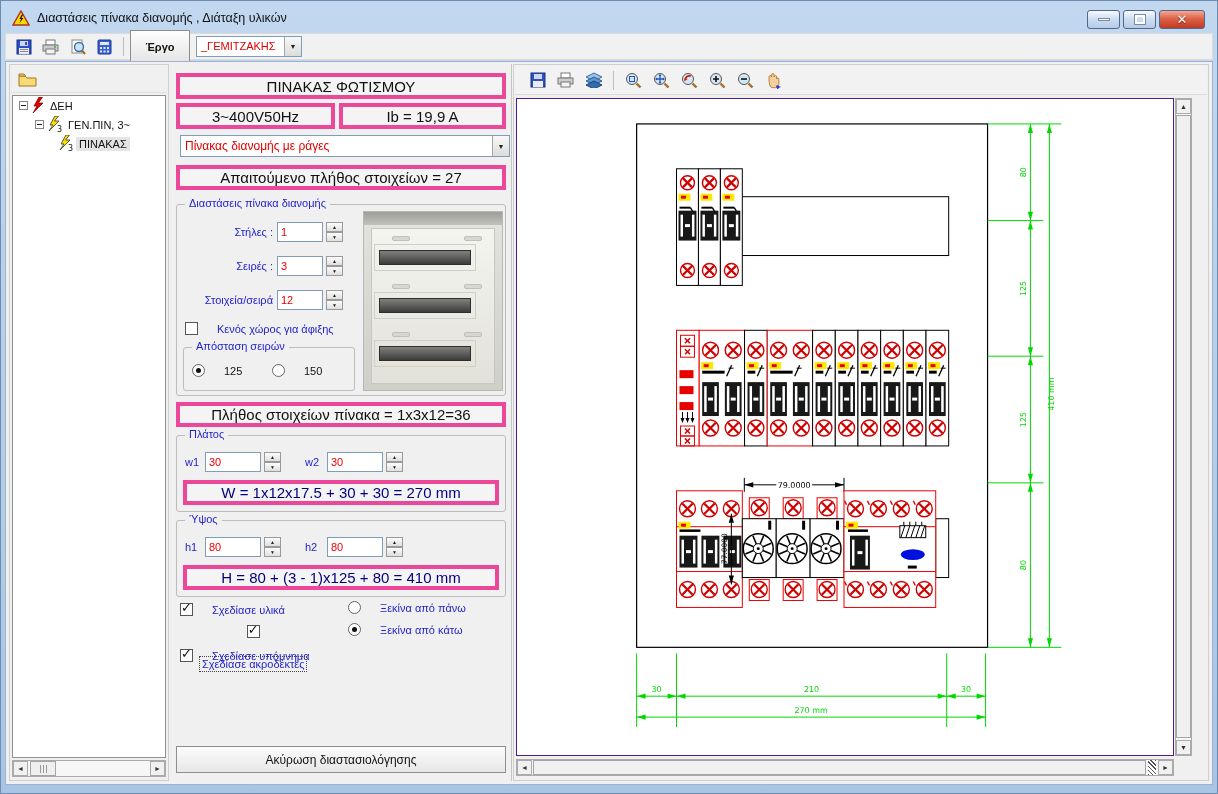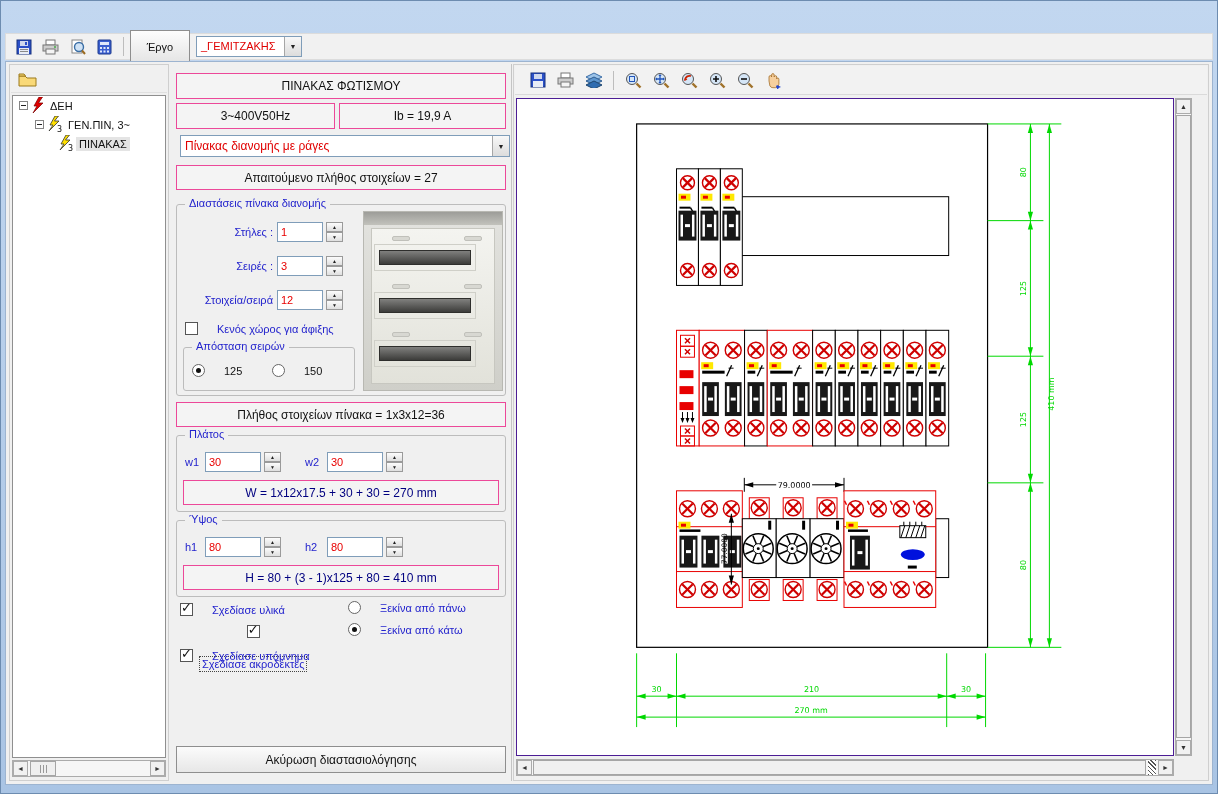--- a/index.html
+++ b/index.html
@@ -11,40 +11,40 @@
   .win-btns{position:absolute;right:8px;top:6px;display:flex;gap:3px;}
   .win-btn{width:33px;height:19px;border:1px solid #51688c;border-radius:3px;background:linear-gradient(#f6fafe,#cfdff2 45%,#b4cbe7);display:flex;align-items:center;justify-content:center;position:relative;}
   .win-btn.close{width:46px;background:linear-gradient(#f3a995,#dd6147 45%,#c03a24);}
   .glyph-min{width:12px;height:3px;background:#fff;border:1px solid #7c8ba2;}
   .glyph-restore{width:10px;height:9px;border:2px solid #fff;outline:1px solid #7c8ba2;}
   .glyph-close{color:#fff;font-size:13px;font-weight:bold;line-height:1;text-shadow:0 1px 1px #7a1d10;}
   
   .toolbar{position:absolute;left:4px;top:32px;right:4px;height:27px;background:#f1f1f1;border:1px solid #dcdcdc;display:flex;align-items:center;gap:2px;padding:0 5px;}
   .tb-btn{width:25px;height:23px;display:flex;align-items:center;justify-content:center;border:1px solid transparent;}
   .tb-sep{width:1px;height:19px;background:#bdbdbd;margin:0 4px;}
-  .ergo-btn{min-width:60px;height:34px;border:1px solid #8e8e8e;background:linear-gradient(#fdfdfd,#e4e4e4);font-size:11px;color:#111;display:flex;align-items:center;justify-content:center;padding:0 10px;}
+  .ergo-btn{min-width:60px;height:34px;border:1px solid #8e8e8e;background:linear-gradient(#fdfdfd,#e4e4e4);font-size:11px;color:#111;display:flex;align-items:center;justify-content:center;padding:0 10px;font-weight:bold;}
   .combo{width:106px;height:21px;border:1px solid #7f9db9;background:#fff;display:flex;align-items:stretch;margin-left:4px;}
   .combo-text{flex:1;color:#e00000;font-size:11px;padding:3px 16px 0 4px;white-space:nowrap;overflow:hidden;}
   .combo-btn{width:17px;background:linear-gradient(#f8f8f8,#dcdcdc);border-left:1px solid #a6a6a6;display:flex;align-items:center;justify-content:center;font-size:7px;color:#222;}
   
   .main{position:absolute;left:4px;top:60px;right:4px;bottom:8px;background:#f0f0f0;border:1px solid #9db4d0;}
   
   .tree-panel{position:absolute;left:3px;top:2px;width:160px;bottom:3px;background:#f0f0f0;border:1px solid #cfcfcf;}
   .tree-tools{position:absolute;left:1px;top:1px;right:1px;height:27px;display:flex;align-items:center;padding-left:4px;border-bottom:1px solid #e0e0e0;}
   .tree-box{position:absolute;left:2px;top:30px;right:2px;bottom:22px;background:#fff;border:1px solid #8f8f8f;overflow:hidden;font-size:11px;}
   .tree-item{display:flex;align-items:center;height:19px;white-space:nowrap;}
   .tree-label{padding:1px 3px;color:#111;}
   .tree-label.selected{background:#e4e4e4;}
   .expander{width:9px;height:9px;border:1px solid #848484;background:#fff;position:relative;flex:none;margin-right:4px;}
   .expander::after{content:"";position:absolute;left:1px;right:1px;top:3px;height:1px;background:#222;}
   .bolt{flex:none;margin-right:3px;}
   
   .form-panel{position:absolute;left:166px;top:2px;width:340px;bottom:3px;background:#f0f0f0;border-right:1px solid #c4c4c4;font-size:11px;}
   .abs{position:absolute;}
-  .flat-box{border:1px solid #ec4899;background:#f4f4f4;display:flex;align-items:center;justify-content:center;font-size:12px;color:#111;}
+  .flat-box{border:4px solid #ec4899;background:#f4f4f4;display:flex;align-items:center;justify-content:center;font-size:15px;color:#111;}
   .navy{color:#000080;}
   .blu{color:#2323cd;}
   .grp{position:absolute;border:1px solid #bcbcbc;border-radius:3px;}
   .grp-label{position:absolute;top:-8px;left:8px;background:#f0f0f0;padding:0 4px;font-size:11px;color:#2323cd;}
   .spin-row{position:absolute;display:flex;align-items:center;}
   .spin-input{width:46px;height:20px;border:1px solid #7f9db9;background:#fff;color:#e80000;font-size:11px;padding:0 3px;font-family:"Liberation Sans",sans-serif;}
   .spin-btns{display:flex;flex-direction:column;margin-left:3px;}
   .spin-up,.spin-dn{width:17px;height:10px;border:1px solid #9a9a9a;background:linear-gradient(#fcfcfc,#dfdfdf);display:flex;align-items:center;justify-content:center;font-size:5px;color:#222;line-height:1;}
   .cbx{width:13px;height:13px;border:1px solid #555;background:#fff;position:relative;flex:none;}
   .cbx.checked::after{content:"✓";position:absolute;left:0px;top:-4px;font-size:13px;font-weight:bold;color:#111;}
@@ -76,20 +76,38 @@
   .tree-hscroll{position:absolute;left:2px;bottom:3px;right:2px;height:17px;border:1px solid #ababab;background:#f6f6f6;display:flex;}
   .sb-thumb-grip{flex:none;width:26px;margin:0 0 0 2px;background:#efefef;border:1px solid #a5a5a5;display:flex;align-items:center;justify-content:center;gap:2px;}
   .grip-line{width:1px;height:8px;background:#999;}
   .sb-track-flat{flex:1;}
 </style>
 </head>
 <body>
 
 <div class="window">
 
+  <div class="titlebar">
+    <svg width="18" height="16">
+      <polygon points="9,1 17,15 1,15" fill="#ffd800" stroke="#b43020" stroke-width="1.4"></polygon>
+      <path d="M9.8,4.5 L7.4,9 h1.7 L7.2,13.4 l4.2,-5.4 h-2 l1.8,-3.5 z" fill="#151515"></path>
+    </svg>
+    <span class="title-text">Διαστάσεις πίνακα διανομής , Διάταξη υλικών</span>
+    <div class="win-btns">
+      <div class="win-btn">
+          <div class="glyph-min"></div>
+        </div>
+      <div class="win-btn">
+          <div class="glyph-restore"></div>
+        </div>
+      <div class="win-btn close">
+          <span class="glyph-close">✕</span>
+        </div>
+    </div>
+  </div>
 
   <div class="toolbar">
     <div class="tb-btn">
       <svg width="16" height="16">
           <rect x="1" y="1" width="14" height="14" fill="#2b50c8" stroke="#16307e"></rect>
           <rect x="4" y="2" width="8" height="5" fill="#cfd8ee"></rect>
           <rect x="9" y="3" width="2" height="3" fill="#2b50c8"></rect>
           <rect x="3" y="9" width="10" height="6" fill="#e8ecf6"></rect>
           <rect x="4" y="10" width="8" height="1" fill="#8a8a8a"></rect>
           <rect x="4" y="12" width="8" height="1" fill="#8a8a8a"></rect>

